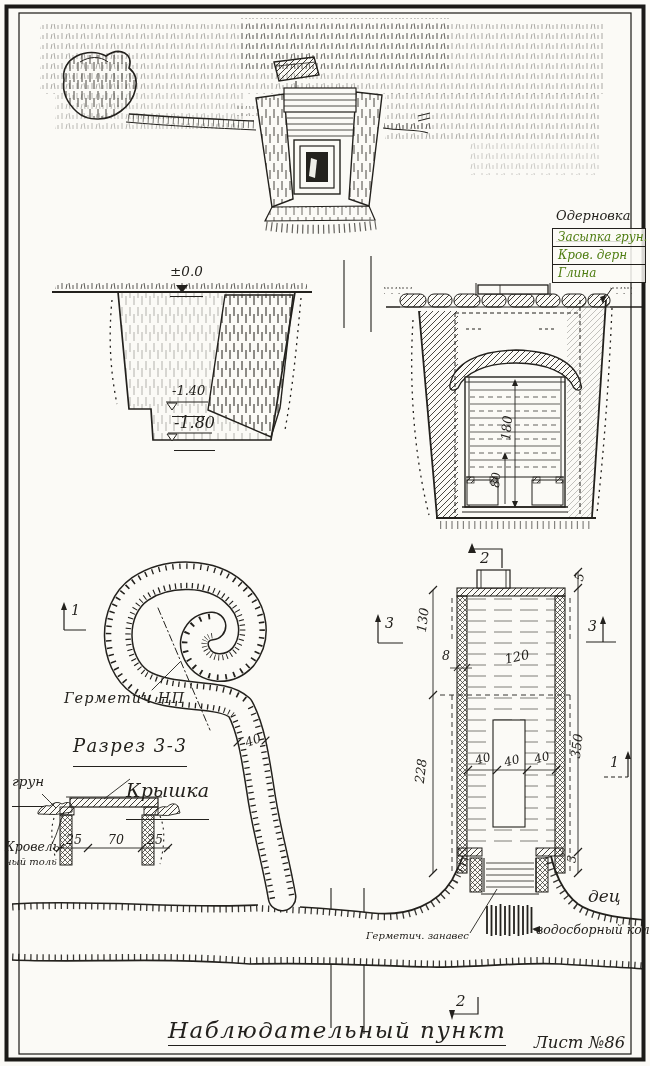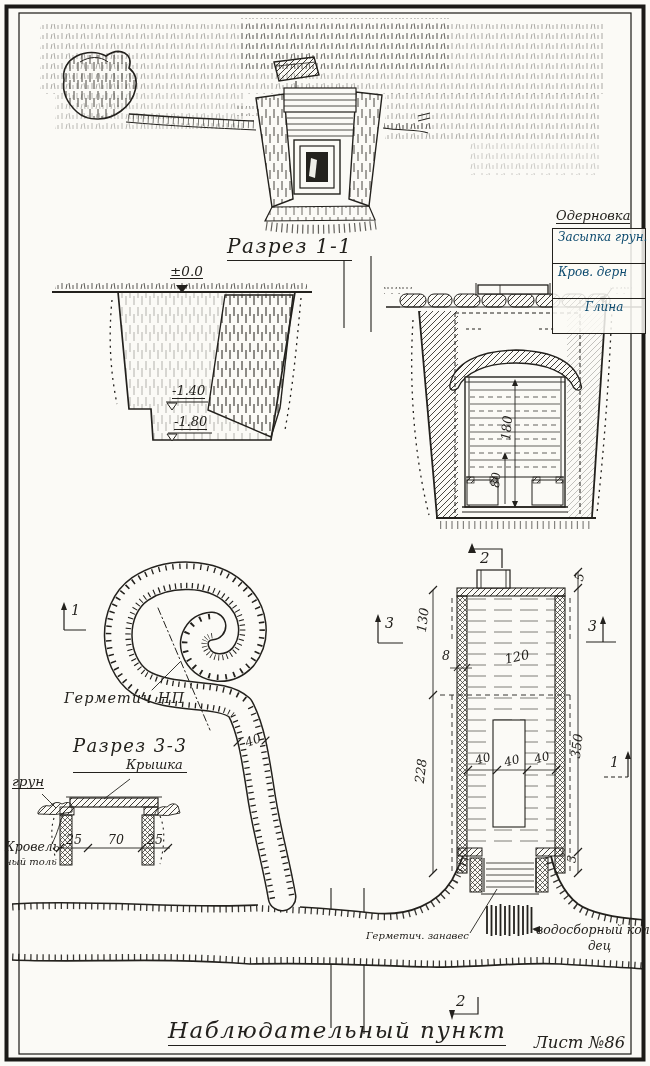--- a/index.html
+++ b/index.html
@@ -1,24 +1,24 @@
 <!DOCTYPE html>
 <html><head>
 <meta charset="utf-8">
 <style>
   html,body{margin:0;padding:0;background:#d9d8d4;}
   .sheet{position:relative;width:650px;height:1066px;background:#fbfaf6;overflow:hidden;
          font-family:"DejaVu Serif",serif;}
   .sheet svg{position:absolute;left:0;top:0;}
   .lb{position:absolute;white-space:nowrap;font-style:italic;font-size:13px;color:#23211d;line-height:1.05;}
-  .u{border-bottom:1.3px solid #23211d;padding-bottom:0;}
+  .u{border-bottom:1.3px solid #23211d;padding-bottom:18px;}
   .tt{letter-spacing:1.5px;}
   .layerbox{position:absolute;left:552px;top:228px;width:92px;border:1.3px solid #23211d;background:rgba(251,250,246,.85);}
-  .layerbox .row{font-style:italic;font-size:12px;color:#0c4a6e;padding:1px 4px 19px 5px;border-bottom:1px solid #23211d;white-space:nowrap;}
-  .layerbox .row:last-child{border-bottom:none;margin-left:27px;}
+  .layerbox .row{font-style:italic;font-size:12px;color:#4d7c0f;padding:1px 4px 2px 5px;border-bottom:1px solid #23211d;white-space:nowrap;}
+  .layerbox .row:last-child{border-bottom:none;}
 </style>
 </head>
 <body>
 
 <div class="sheet">
 
 <svg width="650" height="1066" viewBox="0 0 650 1066">
 <defs>
   <pattern id="dh" patternUnits="userSpaceOnUse" width="6" height="6">
           <path d="M-1,7 L7,-1" stroke="#2a2823" stroke-width="0.9" fill="none"></path>
@@ -225,25 +225,24 @@
   <path d="M130,779 L104,799" stroke-width="0.9"></path>
   <path d="M52,844 C58,832 60,822 64,812" stroke-width="0.9"></path>
 </g>
 
 <g fill="none" stroke="#1b1a17">
   <rect x="6.5" y="6.5" width="637" height="1053" stroke-width="4"></rect>
   <rect x="19" y="13" width="612" height="1041" stroke-width="1.2"></rect>
 </g>
 </svg>
 
-<div class="lb u tt" style="left:227px;top:236px;font-size:20px;padding-bottom:3px">Разрез 1-1</div>
 
 <div class="lb u" style="left:170px;top:264px;font-size:13.5px">±0.0</div>
 <div class="lb u" style="left:172px;top:384px;font-size:13px">-1.40</div>
-<div class="lb u" style="left:174px;top:415px;font-size:13px">-1.80</div>
+<div class="lb u" style="left:174px;top:415px;font-size:16px">-1.80</div>
 
 <div class="lb u" style="left:556px;top:209px;font-size:13px">Одерновка</div>
 <div class="layerbox">
   <div class="row">Засыпка грун.</div>
   <div class="row">Кров. дерн</div>
   <div class="row">Глина</div>
 </div>
 
 <div class="lb" style="left:507px;top:428px;font-size:13px;transform:translate(-50%,-50%) rotate(-85deg)">180</div>
 <div class="lb" style="left:496px;top:480px;font-size:12px;transform:translate(-50%,-50%) rotate(-85deg)">80</div>
@@ -262,29 +261,29 @@
 
 <div class="lb" style="left:385px;top:616px;font-size:14px">3</div>
 <div class="lb" style="left:588px;top:619px;font-size:14px">3</div>
 <div class="lb" style="left:610px;top:755px;font-size:14px">1</div>
 <div class="lb" style="left:71px;top:603px;font-size:14px">1</div>
 <div class="lb" style="left:456px;top:994px;font-size:15px">2</div>
 
 <div class="lb" style="left:64px;top:691px;font-size:14.5px;letter-spacing:1px">Герметич НП</div>
 <div class="lb" style="left:253px;top:740px;font-size:12.5px;transform:translate(-50%,-50%) rotate(-20deg)">40</div>
 
-<div class="lb u tt" style="left:73px;top:737px;font-size:18px;padding-bottom:16px">Разрез 3-3</div>
-<div class="lb u" style="left:126px;top:758px;font-size:13px">Крышка</div>
+<div class="lb u tt" style="left:73px;top:737px;font-size:18px;padding-bottom:10px">Разрез 3-3</div>
+<div class="lb u" style="left:126px;top:781px;font-size:19px">Крышка</div>
 <div class="lb u" style="left:12px;top:774px;font-size:13.5px">грун</div>
 <div class="lb" style="left:5px;top:840px;font-size:12.5px">Кровель-</div>
 <div class="lb" style="left:5px;top:857px;font-size:10px">ный толь</div>
 <div class="lb" style="left:74px;top:840px;font-size:12.5px;transform:translate(-50%,-50%)">25</div>
 <div class="lb" style="left:116px;top:840px;font-size:12.5px;transform:translate(-50%,-50%)">70</div>
 <div class="lb" style="left:155px;top:840px;font-size:12.5px;transform:translate(-50%,-50%)">25</div>
 
 <div class="lb" style="left:366px;top:931px;font-size:10px">Герметич. занавес</div>
 <div class="lb" style="left:536px;top:923px;font-size:12.5px">водосборный коло-</div>
-<div class="lb" style="left:588px;top:940px;font-size:12px">дец</div>
+<div class="lb" style="left:588px;top:888px;font-size:17px">дец</div>
 
 <div class="lb u tt" style="left:168px;top:1018px;font-size:23px;padding-bottom:3px;border-bottom-width:1.6px">Наблюдательный пункт</div>
 <div class="lb" style="left:534px;top:1034px;font-size:16.5px">Лист №86</div>
 
 </div>
 
 </body></html>

